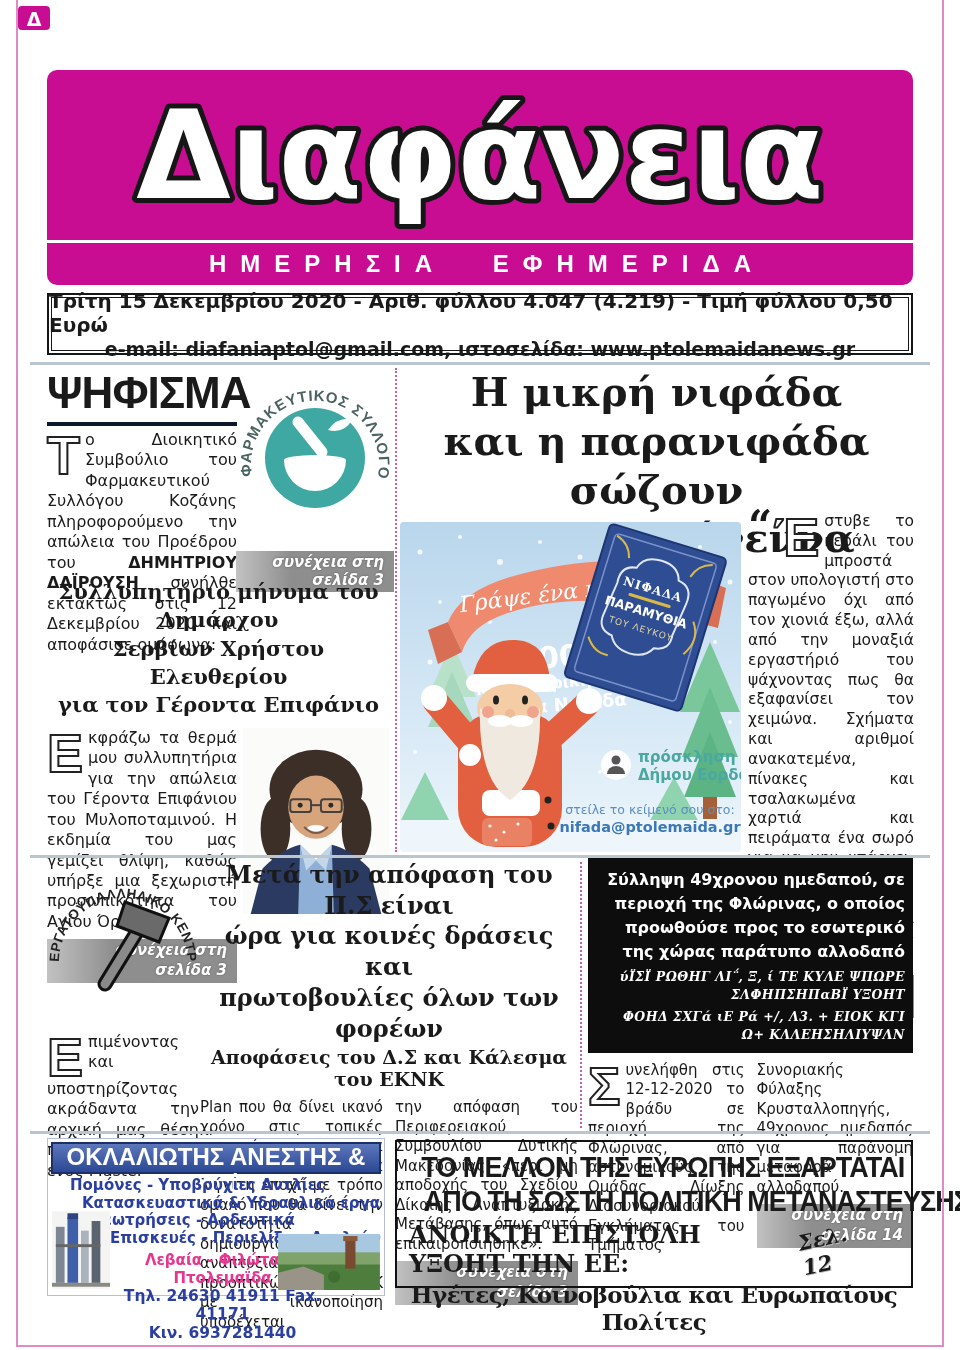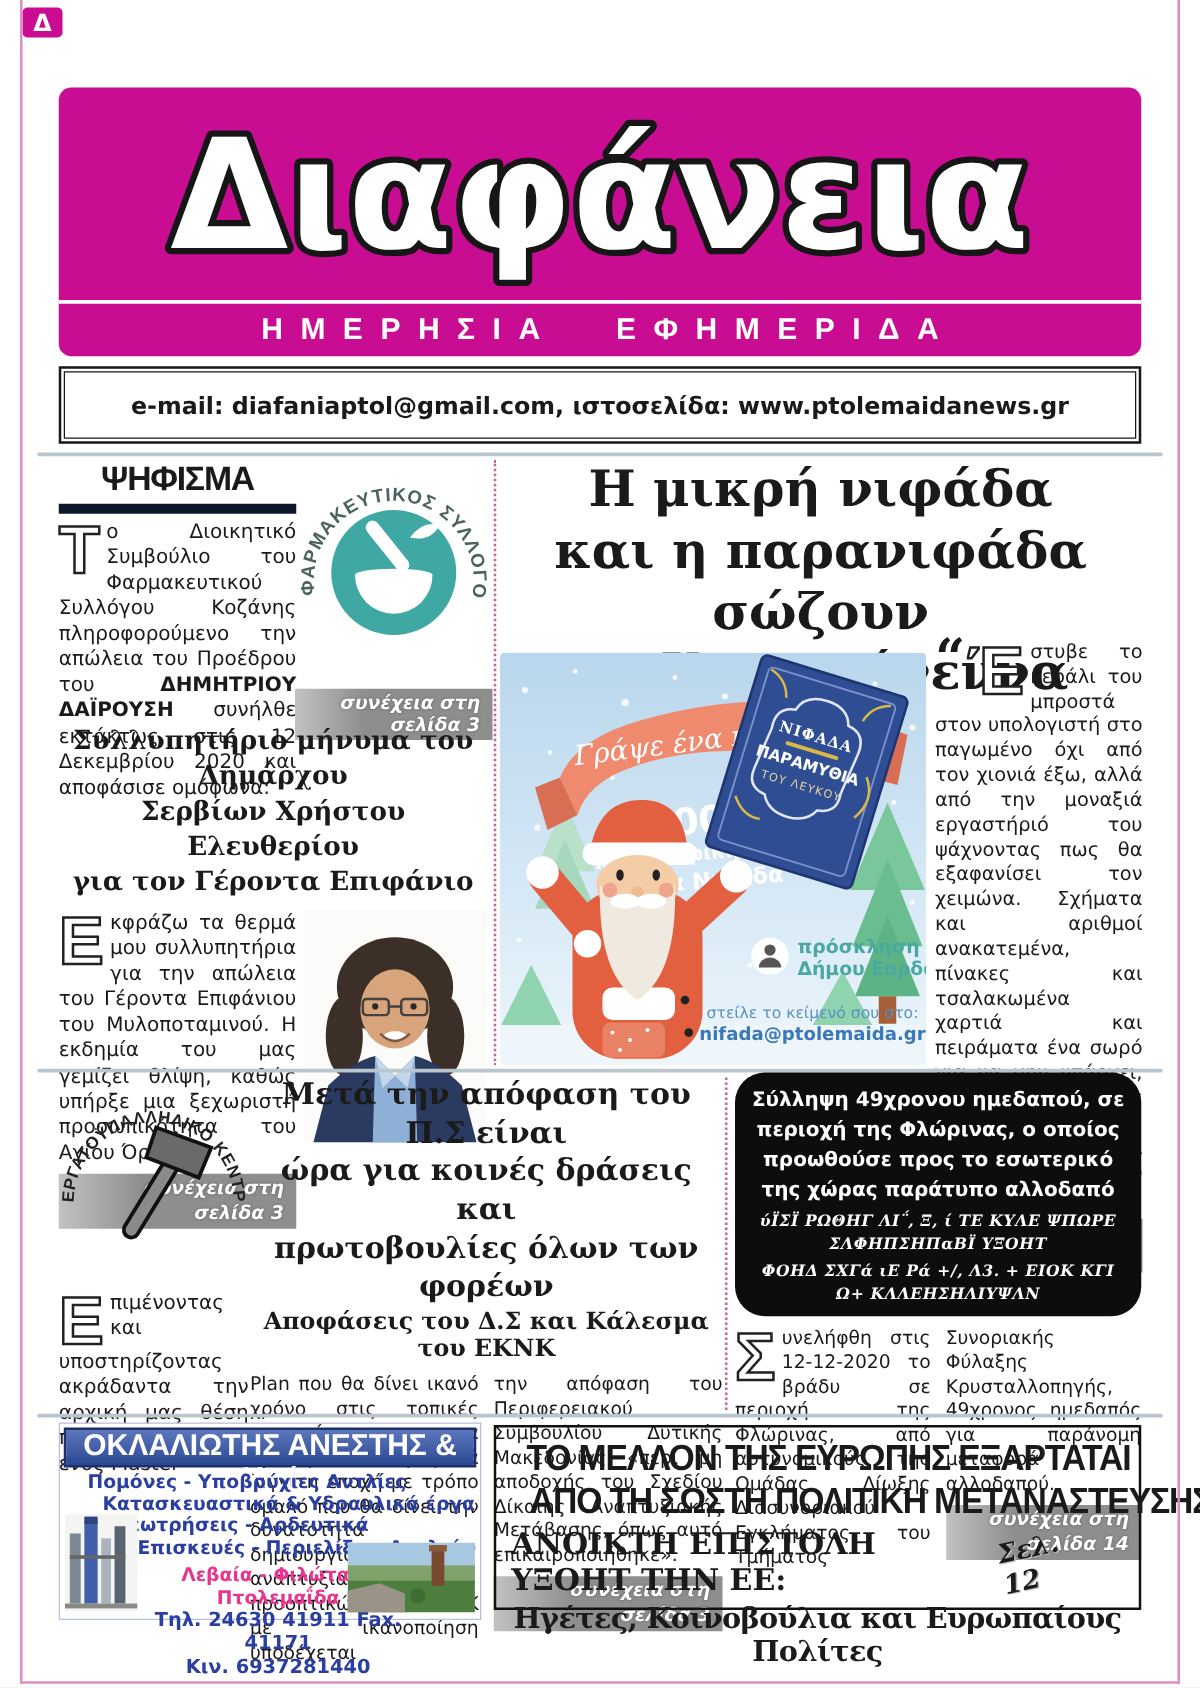--- a/index.html
+++ b/index.html
@@ -32,41 +32,41 @@
            -webkit-text-stroke:2px #222;text-shadow:0 0 1px #222;margin:3px 5px 0 0;
            font-family:"Liberation Sans",sans-serif;}
   .bigquote{float:left;font-size:42px;line-height:30px;font-weight:bold;
             font-family:"DejaVu Serif",serif;margin-right:1px;}
   .badge-row{text-align:right;margin-top:7px;}
   .badge{display:inline-block;background:linear-gradient(90deg,#c2c2c2,#8e8e8e 35%);color:#fff;
          font-style:italic;font-weight:bold;font-size:15px;padding:2px 10px 3px;text-shadow:0 0 2px #555;}
   .serifhead{font-family:"DejaVu Serif",serif;font-weight:bold;text-align:center;}
   
   .psifisma{left:47px;top:368px;width:190px;}
-  .psifisma h1{margin:0 0 4px 0;font-family:"Liberation Sans",sans-serif;font-weight:bold;font-size:27px;
-               letter-spacing:-1px;border-bottom:8px solid #0f172a;padding-bottom:4px;text-align:center;}
+  .psifisma h1{margin:0 0 4px 0;font-family:"Liberation Sans",sans-serif;font-weight:bold;font-size:44px;
+               letter-spacing:-1px;border-bottom:4px solid #0f172a;padding-bottom:4px;text-align:center;}
   .pharmacy-col{left:236px;top:368px;width:158px;}
   .feature-headline{left:400px;top:368px;width:513px;font-size:40px;line-height:1.22;}
   .santa-box{left:400px;top:522px;width:341px;height:330px;border-radius:4px;overflow:hidden;}
   .feature-text{left:748px;top:512px;width:166px;font-size:15.5px;}
   .condolence{left:47px;top:578px;width:343px;}
   .condolence .hl{font-size:21px;line-height:1.35;}
   .condolence-row{display:flex;margin-top:8px;}
   .condolence-text{width:190px;font-size:16px;}
   .condolence-photo{width:148px;height:186px;margin-left:5px;}
   
   .eknk-logo-col{left:47px;top:862px;width:152px;}
   .eknk-intro{margin-top:6px;font-size:16px;}
   .eknk-center{left:200px;top:860px;width:378px;}
   .eknk-center .hl{font-size:24px;line-height:1.28;}
   .eknk-sub{font-size:19px;margin-top:2px;}
   .twocol{display:flex;gap:12px;margin-top:8px;}
   .twocol .col{flex:1;font-size:15px;line-height:1.3;text-align:justify;}
   .arrest{left:588px;top:858px;width:325px;}
-  .blackbox{background:#0d0d0d;color:#fff;padding:10px 8px 8px;text-align:center;border-radius:24px;}
+  .blackbox{background:#0d0d0d;color:#fff;padding:10px 8px 8px;text-align:right;}
   .blackbox .main{font-size:16px;font-weight:bold;line-height:1.5;}
   .blackbox .garbled{font-family:"DejaVu Serif",serif;font-weight:bold;font-style:italic;
                      font-size:12.5px;line-height:1.45;letter-spacing:.5px;margin-top:4px;}
   .arrest .twocol .col{font-size:15px;}
   
   .ad{left:47px;top:1138px;width:338px;height:158px;border:1px solid #b6bedc;box-sizing:border-box;}
   .ad-banner{height:28px;margin:3px;background:linear-gradient(#5d77bb,#2b4894);border:2px solid #1d2f6b;
              color:#fff;font-weight:bold;font-size:24px;text-align:center;line-height:26px;
              font-family:"Liberation Sans",sans-serif;}
   .ad-lines{color:#2b3fa0;font-weight:bold;font-size:15px;line-height:1.18;margin-top:2px;}
@@ -99,20 +99,21 @@
   <header class="abs masthead">
     <div class="masthead-title">
       <svg width="866" height="168" viewBox="0 0 866 168">
         <text x="433" y="127" text-anchor="middle" font-family="DejaVu Sans, sans-serif" font-size="122" font-weight="bold" fill="#ffffff" stroke="#161616" stroke-width="10" paint-order="stroke" stroke-linejoin="round">Διαφάνεια</text>
       </svg>
     </div>
     <div class="masthead-sub">ΗΜΕΡΗΣΙΑ ΕΦΗΜΕΡΙΔΑ</div>
   </header>
 
   <div class="abs dateline">
+    <div class="l1">Τρίτη 15 Δεκεμβρίου 2020 - Αριθ. φύλλου 4.047 (4.219) - Τιμή φύλλου 0,50 Ευρώ</div>
     <div class="l2">e-mail: diafaniaptol@gmail.com, ιστοσελίδα: www.ptolemaidanews.gr</div>
   </div>
 
   <div class="abs divider" style="left:30px;top:362px;width:900px;"></div>
 
   <article class="abs psifisma">
     <h1>ΨΗΦΙΣΜΑ</h1>
     <div class="btext">
       <span class="dropcap">Τ</span><span>ο Διοικητικό Συμβούλιο του Φαρμακευτικού Συλλόγου Κοζάνης πληροφορούμενο την απώλεια του Προέδρου του </span><b>ΔΗΜΗΤΡΙΟΥ ΔΑΪΡΟΥΣΗ</b><span> συνήλθε εκτάκτως στις 12 Δεκεμβρίου 2020 και αποφάσισε ομόφωνα:</span>
     </div>

